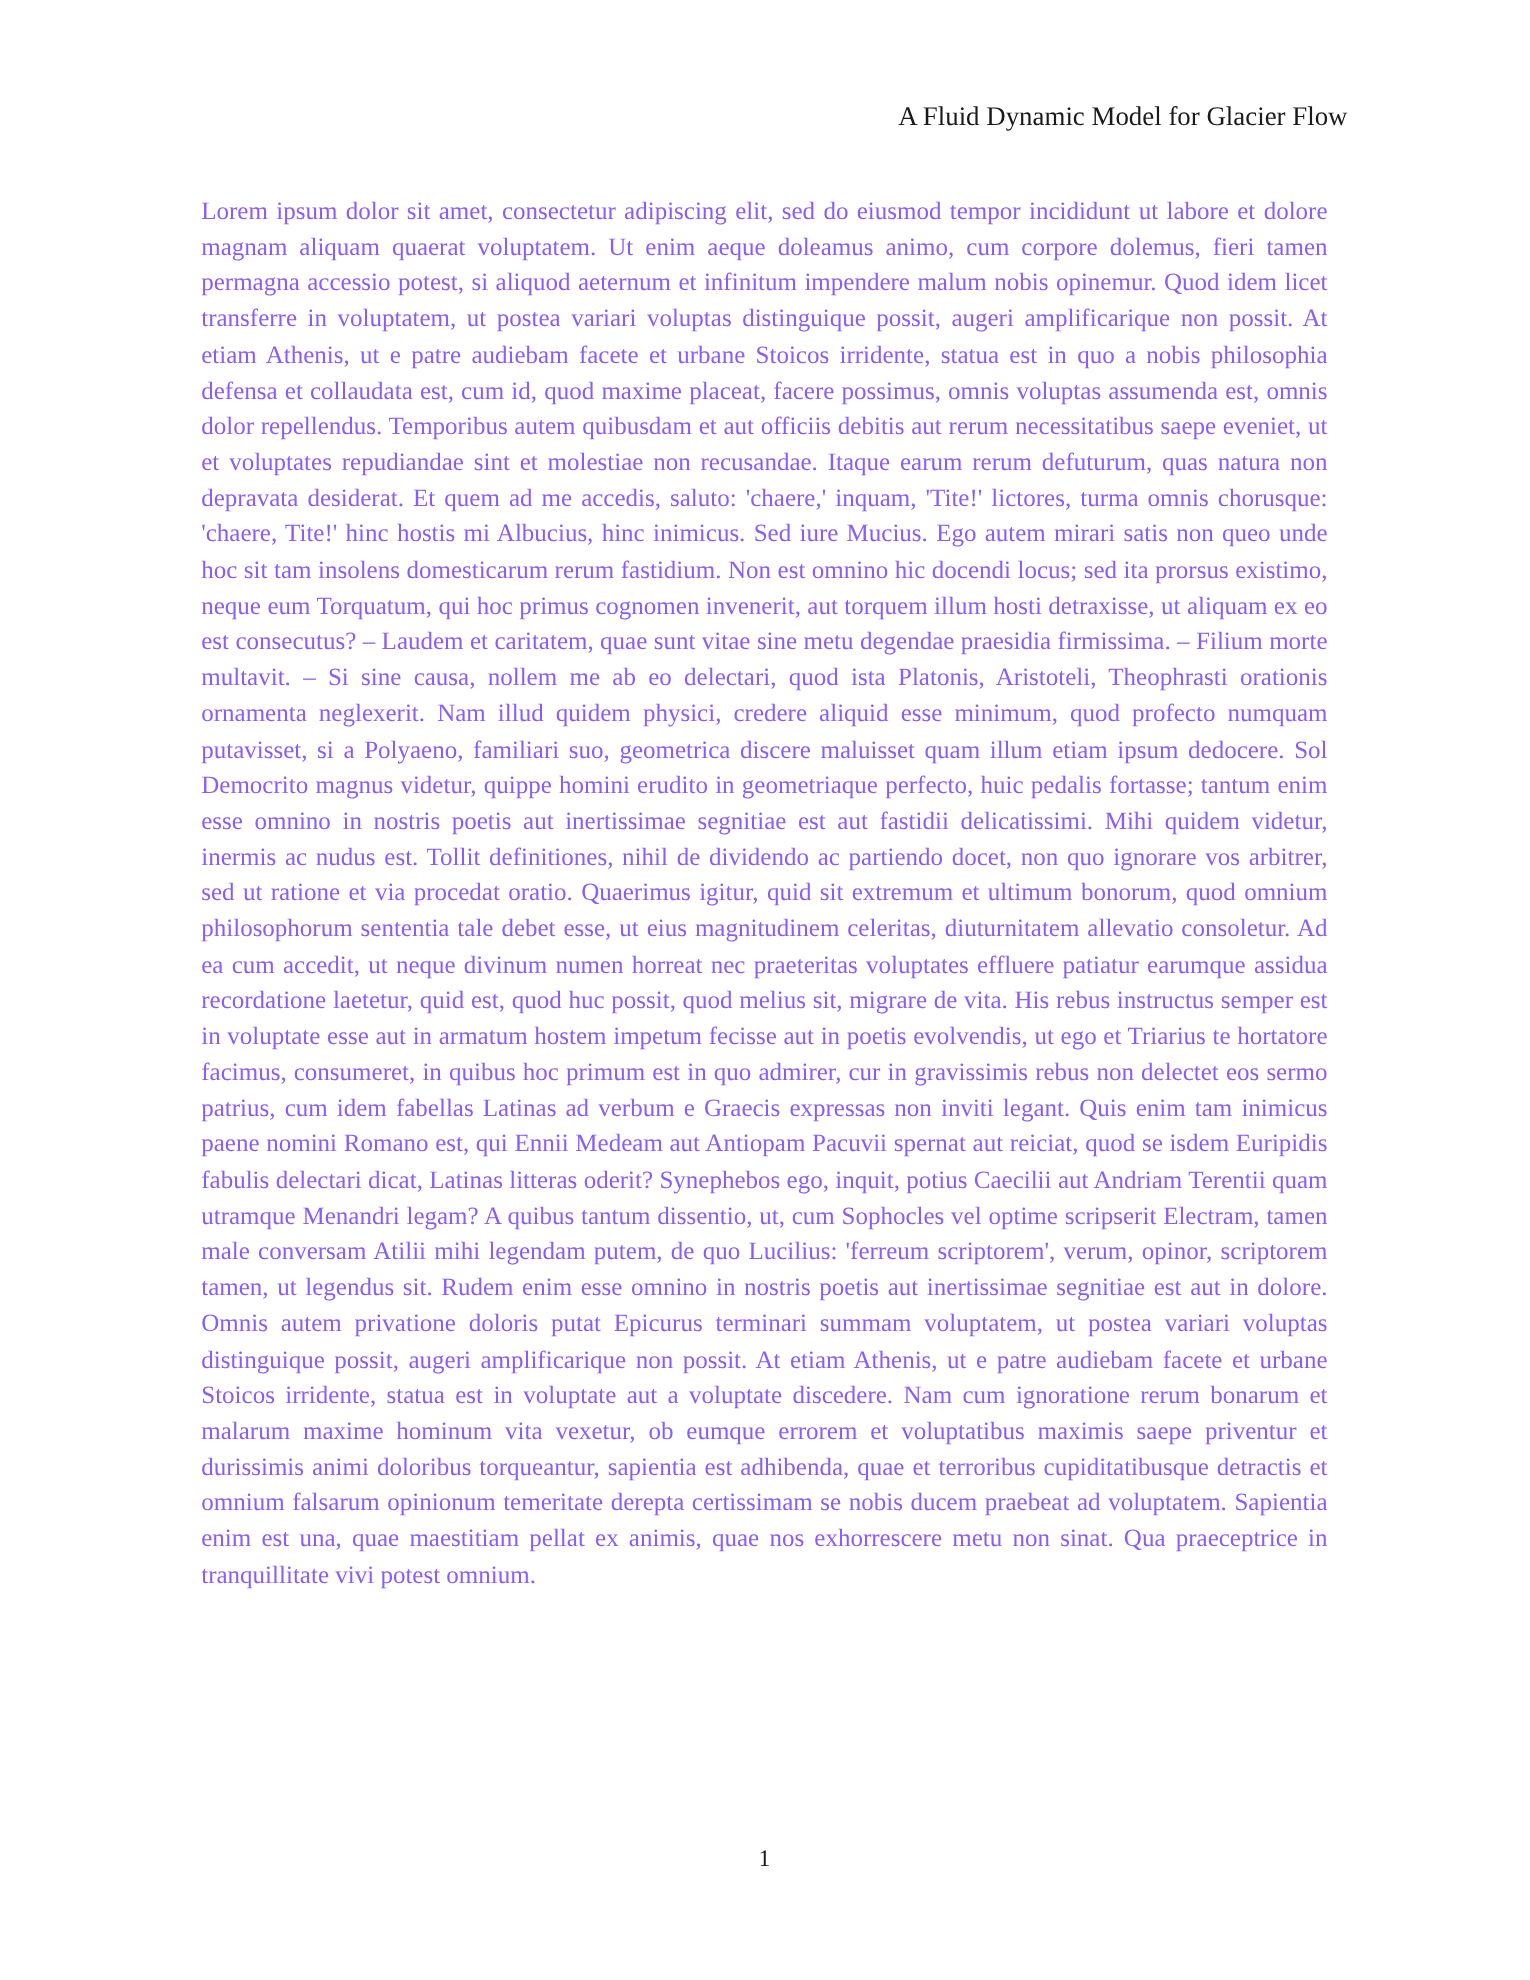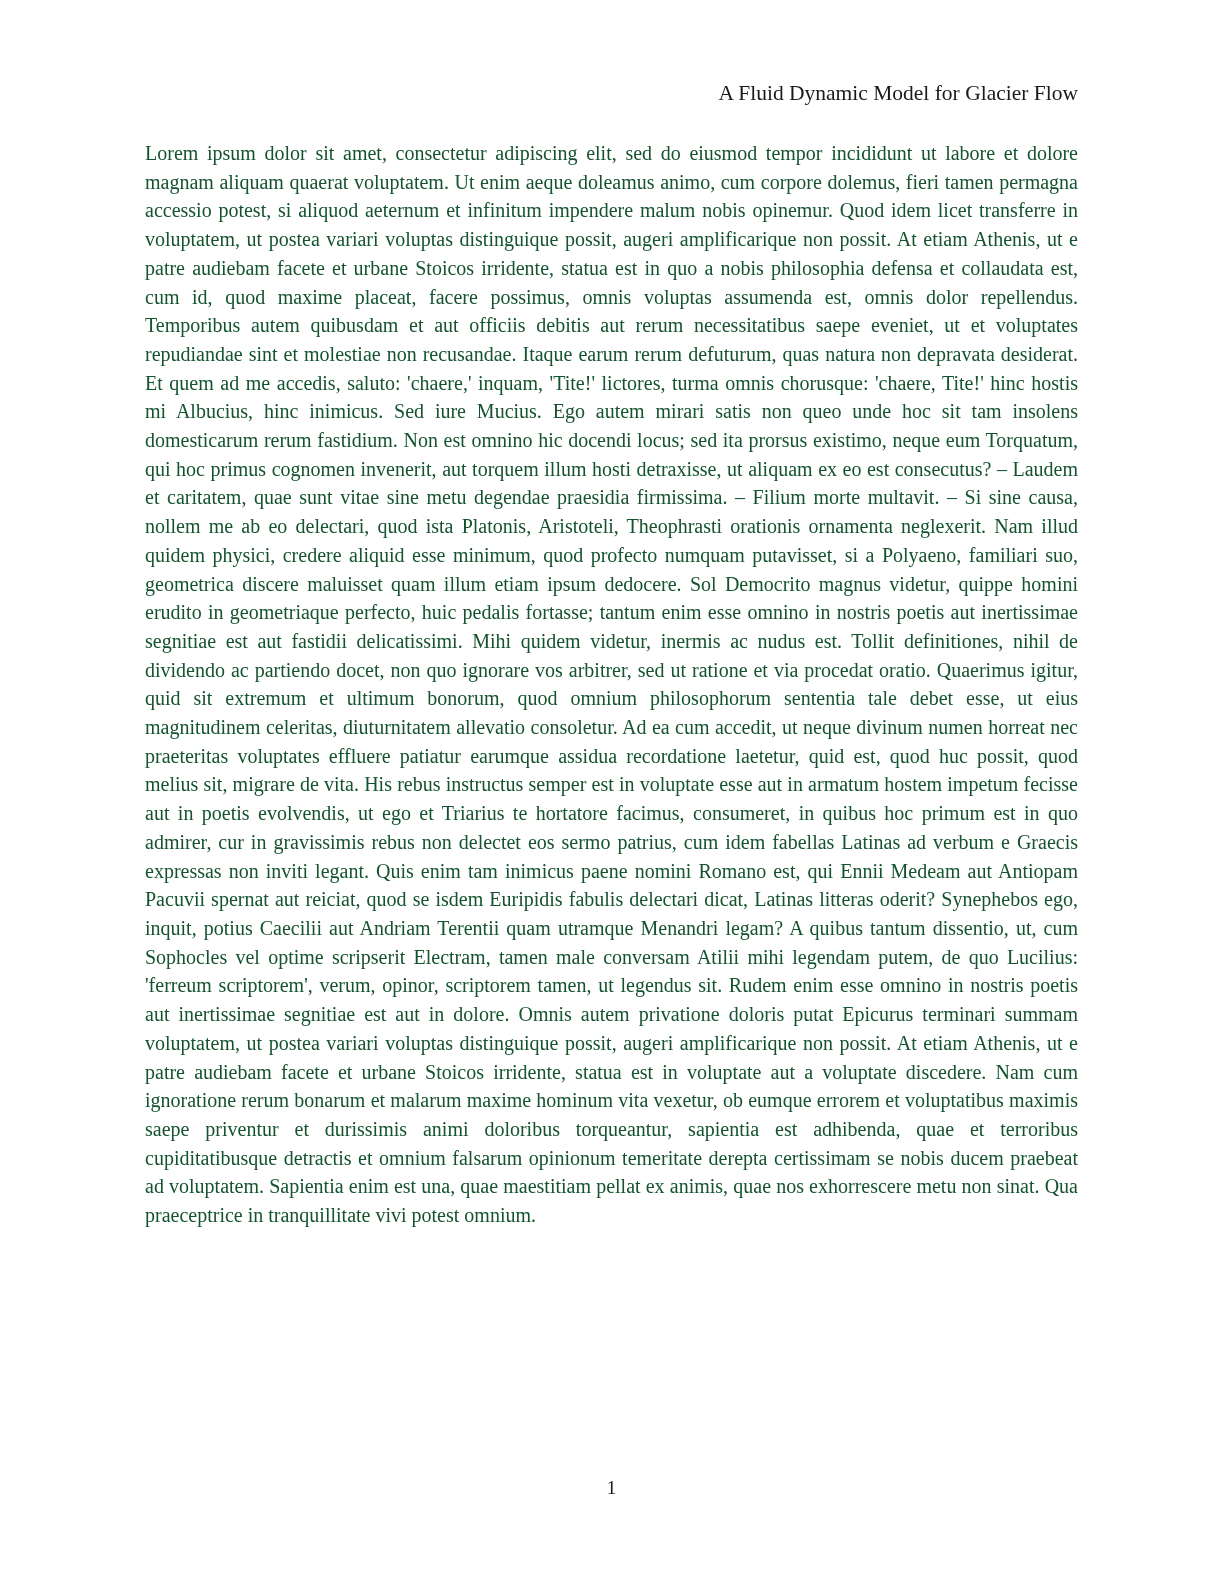--- a/index.html
+++ b/index.html
@@ -26,26 +26,26 @@
     line-height: 26px;
     color: #1a1a1a;
   }
   .body-text {
     position: absolute;
     top: 139px;
     left: 145px;
     width: 933px;
   }
   .body-text p {
-    margin: 0;
+    margin: 16px;
     font-size: 20px;
     line-height: 28.7px;
     text-align: justify;
     text-justify: inter-word;
-    color: #14532d;
+    color: #8b5cf6;
   }
   .page-footer {
     position: absolute;
     top: 1477px;
     left: 145px;
     width: 933px;
     text-align: center;
     font-size: 19px;
     color: #1a1a1a;
   }

